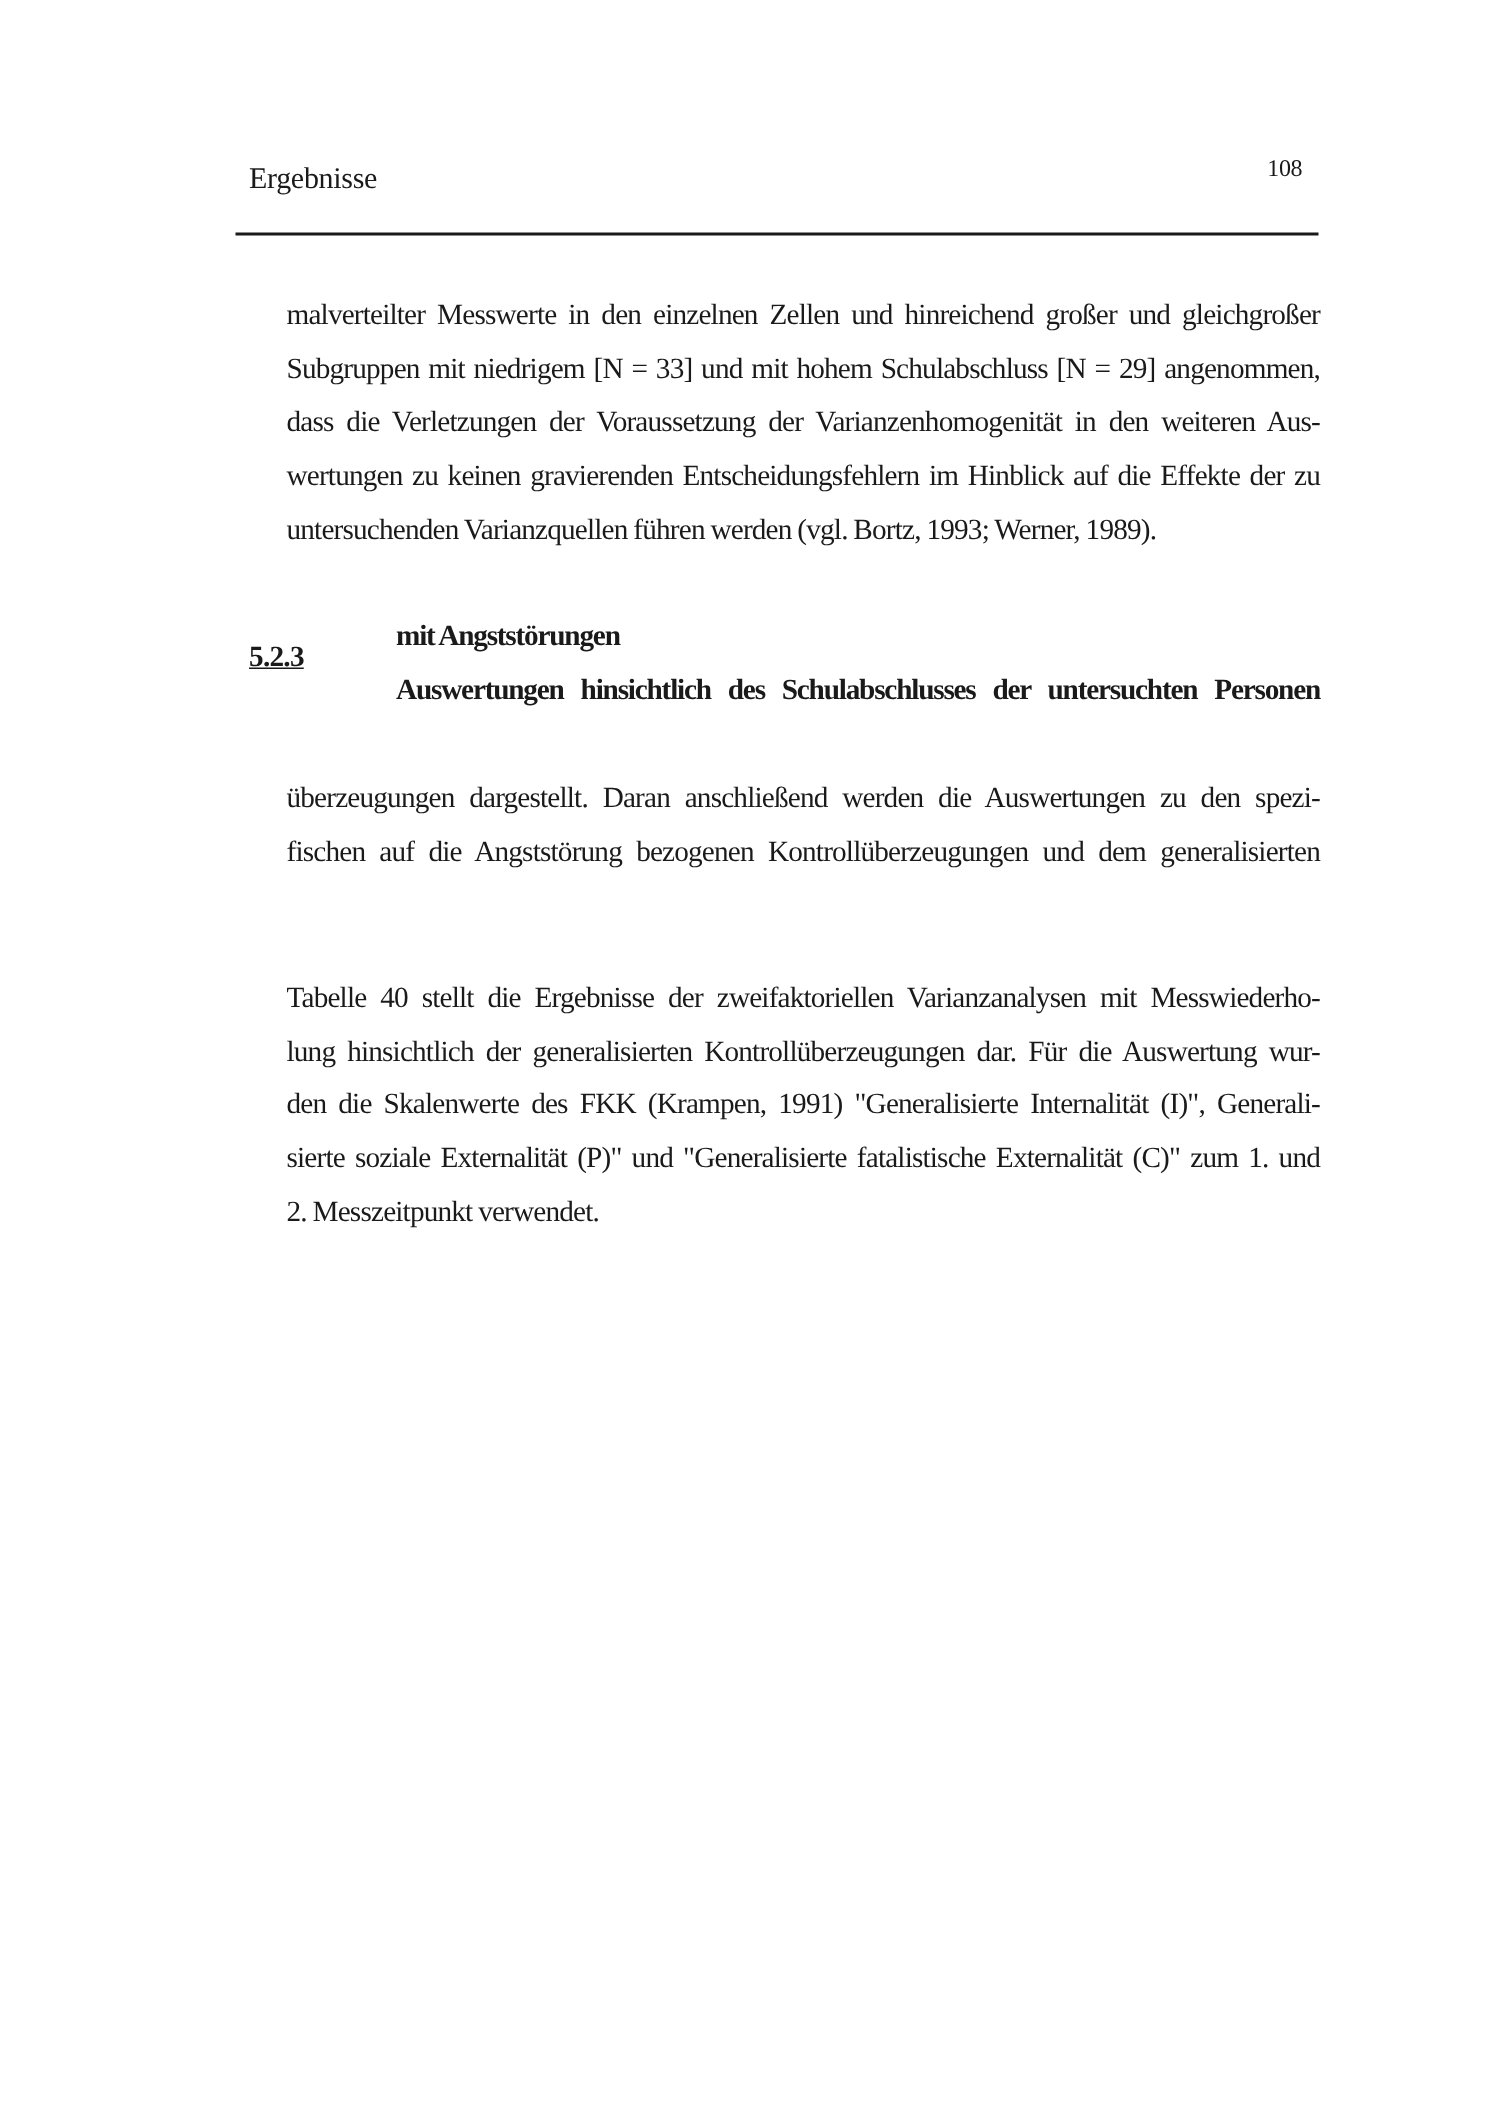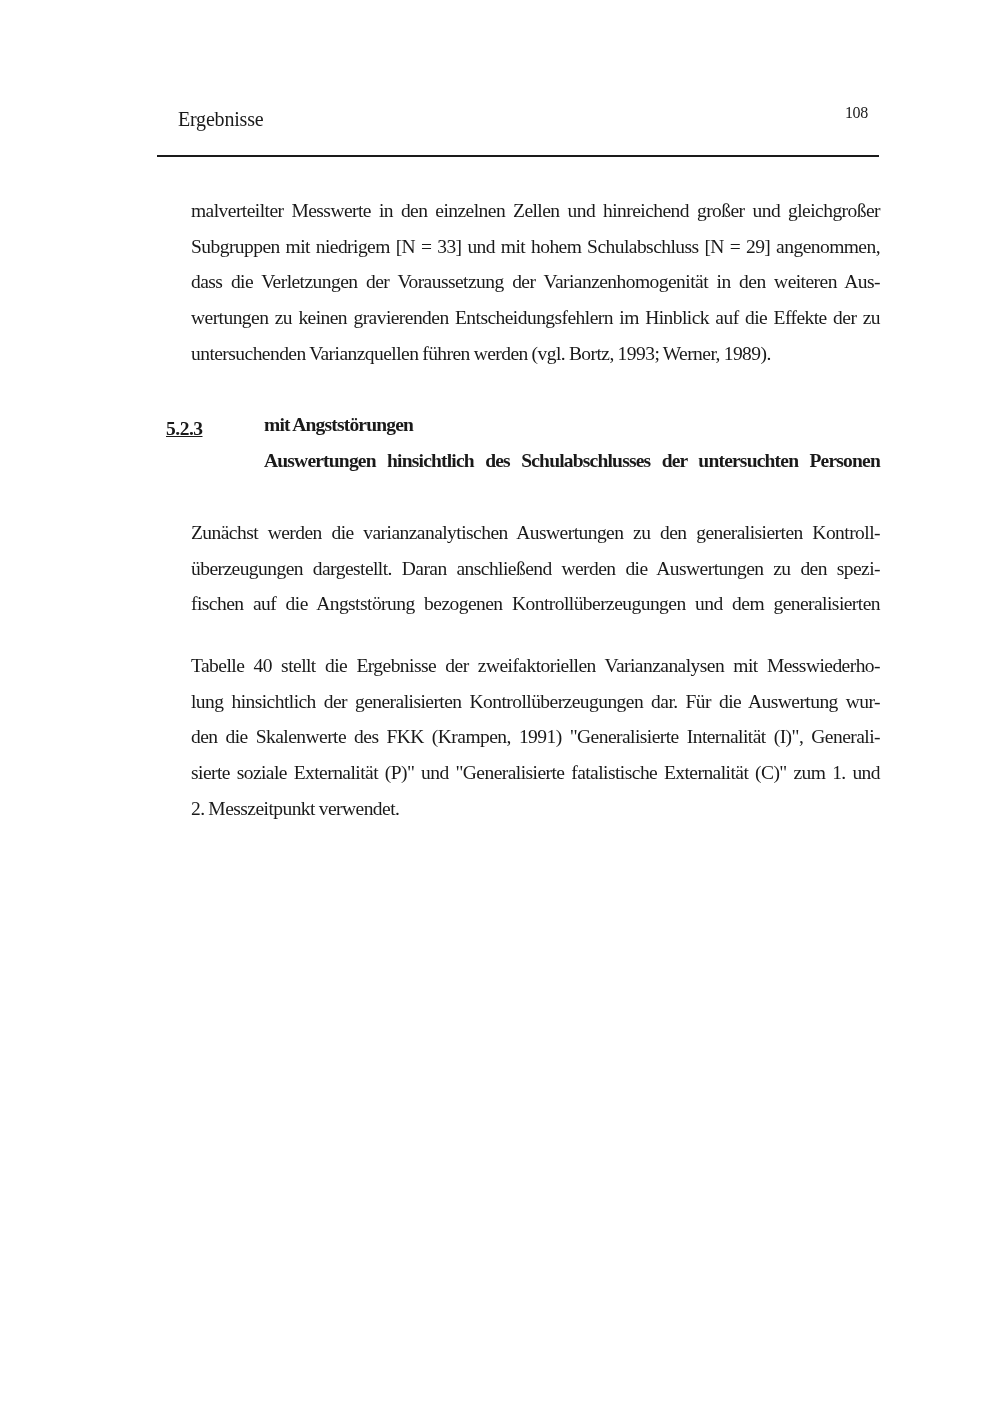--- a/index.html
+++ b/index.html
@@ -17,21 +17,21 @@
     }
     .page-header {
       position: absolute;
       left: 166px;
       top: 106px;
       width: 714px;
       height: 30px;
     }
     .running-title {
       position: absolute;
-      left: 12px;
+      left: 0;
       top: 2px;
       font-size: 20px;
       letter-spacing: -0.2px;
       text-align: right;
     }
     .page-number {
       position: absolute;
       right: 12px;
       top: -2px;
       font-size: 16px;
@@ -80,21 +80,21 @@
       position: absolute;
       left: 166px;
       top: 407px;
       width: 714px;
       font-weight: bold;
       font-size: 19.5px;
     }
     .section-number {
       position: absolute;
       left: 0;
-      top: 4px;
+      top: 14px;
       line-height: 35.7px;
       letter-spacing: -0.5px;
       text-decoration: underline;
     }
     .section-title {
       position: absolute;
       left: 73px;
       top: 0;
       width: 641px;
     }
@@ -124,21 +124,20 @@
 
 <div class="section-heading">
   <span class="section-number">5.2.3</span>
   <div class="section-title">
     <span class="line last"><span class="line-inner">mit Angststörungen</span></span>
     <span class="line"><span class="line-inner">Auswertungen hinsichtlich des Schulabschlusses der untersuchten Personen</span></span>
   </div>
 </div>
 
 <div class="text-block" id="para2">
-  <span class="line"><span class="line-inner">Zunächst werden die varianzanalytischen Auswertungen zu den generalisierten Kontroll-</span></span>
   <span class="line"><span class="line-inner">überzeugungen dargestellt. Daran anschließend werden die Auswertungen zu den spezi-</span></span>
   <span class="line"><span class="line-inner">fischen auf die Angststörung bezogenen Kontrollüberzeugungen und dem generalisierten</span></span>
 </div>
 
 <div class="text-block" id="para3">
   <span class="line"><span class="line-inner">Tabelle 40 stellt die Ergebnisse der zweifaktoriellen Varianzanalysen mit Messwiederho-</span></span>
   <span class="line"><span class="line-inner">lung hinsichtlich der generalisierten Kontrollüberzeugungen dar. Für die Auswertung wur-</span></span>
   <span class="line"><span class="line-inner">den die Skalenwerte des FKK (Krampen, 1991) "Generalisierte Internalität (I)", Generali-</span></span>
   <span class="line"><span class="line-inner">sierte soziale Externalität (P)" und "Generalisierte fatalistische Externalität (C)" zum 1. und</span></span>
   <span class="line last"><span class="line-inner">2. Messzeitpunkt verwendet.</span></span>

